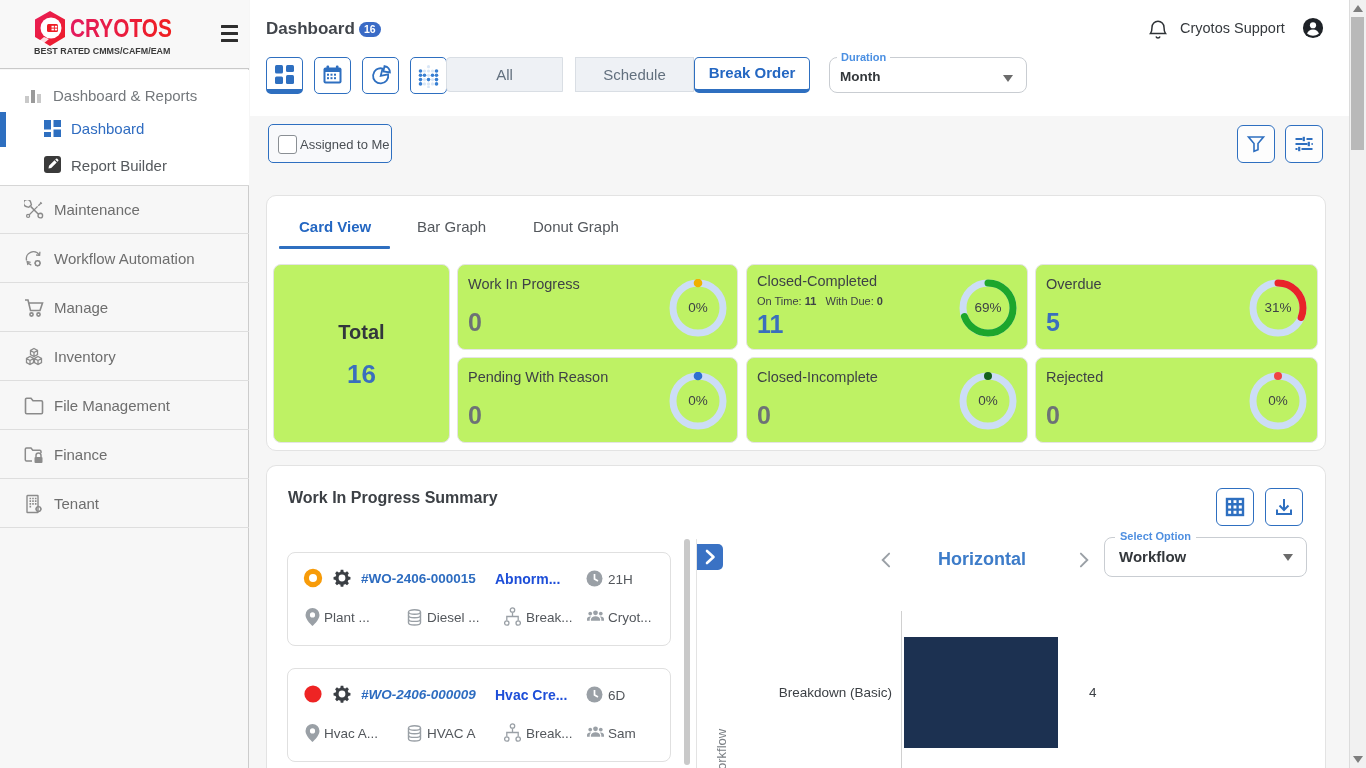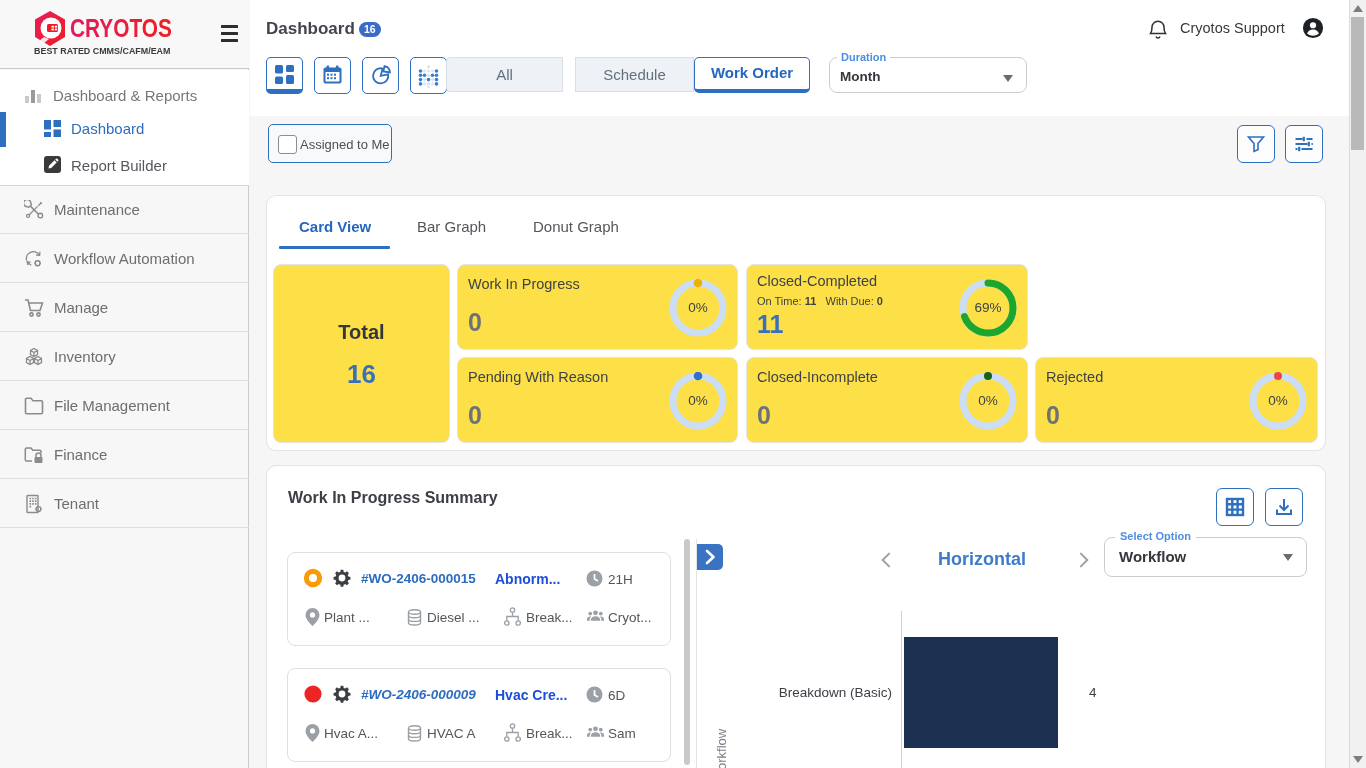--- a/index.html
+++ b/index.html
@@ -36,21 +36,21 @@
 #assignbtn { position:absolute; left:268px; top:124px; width:124px; height:39px; border:1px solid #2e6fc0; border-radius:5px; background:#f8f9fb; }
 #assignbtn .cb { position:absolute; left:9px; top:10px; width:19px; height:19px; border:1px solid #8a8f94; border-radius:3px; background:#fff; }
 #assignbtn .tx { position:absolute; left:31px; top:12px; font-size:13px; color:#4a4f54; white-space:nowrap; }
 .fbtn { position:absolute; top:125px; width:38px; height:38px; border:1px solid #2e6fc0; border-radius:6px; background:#fdfdfd; }
 
 
 #panel1 { position:absolute; left:266px; top:195px; width:1060px; height:256px; background:#fff; border:1px solid #e3e3e3; border-radius:10px; }
 .tab { position:absolute; top:22px; font-size:15px; color:#53575c; }
 #tab1 { left:32px; color:#2467c2; font-weight:bold; }
 #tab1line { position:absolute; left:12px; top:50px; width:111px; height:3px; background:#2e6fc0; border-radius:1px; }
-.card { position:absolute; background:#fde047; border:1px solid #e4e4e4; border-radius:8px; }
+.card { position:absolute; background:#bef264; border:1px solid #e4e4e4; border-radius:8px; }
 .ctitle { position:absolute; left:10px; top:11px; font-size:14.5px; color:#3e4246; }
 .cnum { position:absolute; left:10px; top:43px; font-size:25px; font-weight:bold; color:#6d7276; }
 .cnum.blue { color:#3a6fbd; }
 .donut { position:absolute; width:58px; height:58px; }
 .donut .pct { position:absolute; left:0; width:58px; text-align:center; top:21px; font-size:13.5px; color:#3e4246; }
 
 
 #panel2 { position:absolute; left:266px; top:465px; width:1060px; height:303px; background:#fff; border:1px solid #e3e3e3; border-radius:10px 10px 0 0; border-bottom:none; }
 #wiptitle { position:absolute; left:21px; top:23px; font-size:16px; font-weight:bold; color:#3c4045; }
 .wbtn { position:absolute; top:22px; width:38px; height:38px; border:1px solid #2e6fc0; border-radius:6px; background:#fff; }
@@ -256,21 +256,21 @@
         <circle cx="14.5" cy="7" r="1.6"></circle>
             <circle cx="14.5" cy="15.6" r="1.6"></circle>
             <circle cx="14.5" cy="19.9" r="1.6"></circle>
         <circle cx="10.5" cy="2.7" r="1.6"></circle>
             <circle cx="10.5" cy="23" r="1.4"></circle>
       </g>
     </svg>
   </div>
   <div class="seg" style="left:196px; width:117px; border-radius:4px 0 0 4px;">All</div>
   <div class="seg" style="left:325px; width:119px;">Schedule</div>
-  <div class="seg" id="seg-wo" style="left:444px; width:116px;">Work Order</div>
+  <div class="seg" id="seg-wo" style="left:444px; width:116px;">Break Order</div>
   <div id="duration">
         <span class="lbl">Duration</span>
         <span class="val">Month</span>
         <span class="caret"></span>
       </div>
   <svg id="bell" width="20" height="22" viewBox="0 0 20 22" fill="none" stroke="#2e3236" stroke-width="1.5">
     <path d="M10 2.2 A6 6 0 0 0 4 8.2 C4 12.5 2.5 14.5 2.5 14.5 L17.5 14.5 C17.5 14.5 16 12.5 16 8.2 A6 6 0 0 0 10 2.2 Z"></path>
     <path d="M8 17.5 A2.1 2.1 0 0 0 12 17.5"></path>
   </svg>
   <div id="supptxt">Cryotos Support</div>
@@ -328,20 +328,31 @@
     <div class="cnum blue" style="top:45px;">11</div>
     <div style="position:absolute; left:10px; top:30px; font-size:11px; color:#3e4246;">On Time: <b>11</b> &nbsp; With Due: <b>0</b></div>
     <div class="donut" style="right:10px; top:14px;">
       <svg width="58" height="58" viewBox="0 0 58 58">
         <circle cx="29" cy="29" r="25" fill="none" stroke="#ccddf6" stroke-width="7"></circle>
         <circle cx="29" cy="29" r="25" fill="none" stroke="#1ca62c" stroke-width="7" stroke-linecap="round" stroke-dasharray="108.4 48.7" transform="rotate(-90 29 29)"></circle>
       </svg>
       <span class="pct">69%</span>
     </div>
   </div>
+  <div class="card" style="left:768px; top:68px; width:283px; height:86px;">
+    <div class="ctitle">Overdue</div>
+    <div class="cnum blue">5</div>
+    <div class="donut" style="right:10px; top:14px;">
+      <svg width="58" height="58" viewBox="0 0 58 58">
+        <circle cx="29" cy="29" r="25" fill="none" stroke="#ccddf6" stroke-width="7"></circle>
+        <circle cx="29" cy="29" r="25" fill="none" stroke="#e82329" stroke-width="7" stroke-linecap="round" stroke-dasharray="48.7 108.4" transform="rotate(-90 29 29)"></circle>
+      </svg>
+      <span class="pct">31%</span>
+    </div>
+  </div>
 
   <div class="card" style="left:190px; top:161px; width:281px; height:86px;">
     <div class="ctitle">Pending With Reason</div>
     <div class="cnum">0</div>
     <div class="donut" style="right:10px; top:14px;">
       <svg width="58" height="58" viewBox="0 0 58 58">
         <circle cx="29" cy="29" r="25" fill="none" stroke="#ccddf6" stroke-width="7"></circle>
         <circle cx="29" cy="4" r="4.3" fill="#2f6fd0"></circle>
       </svg>
       <span class="pct">0%</span>

